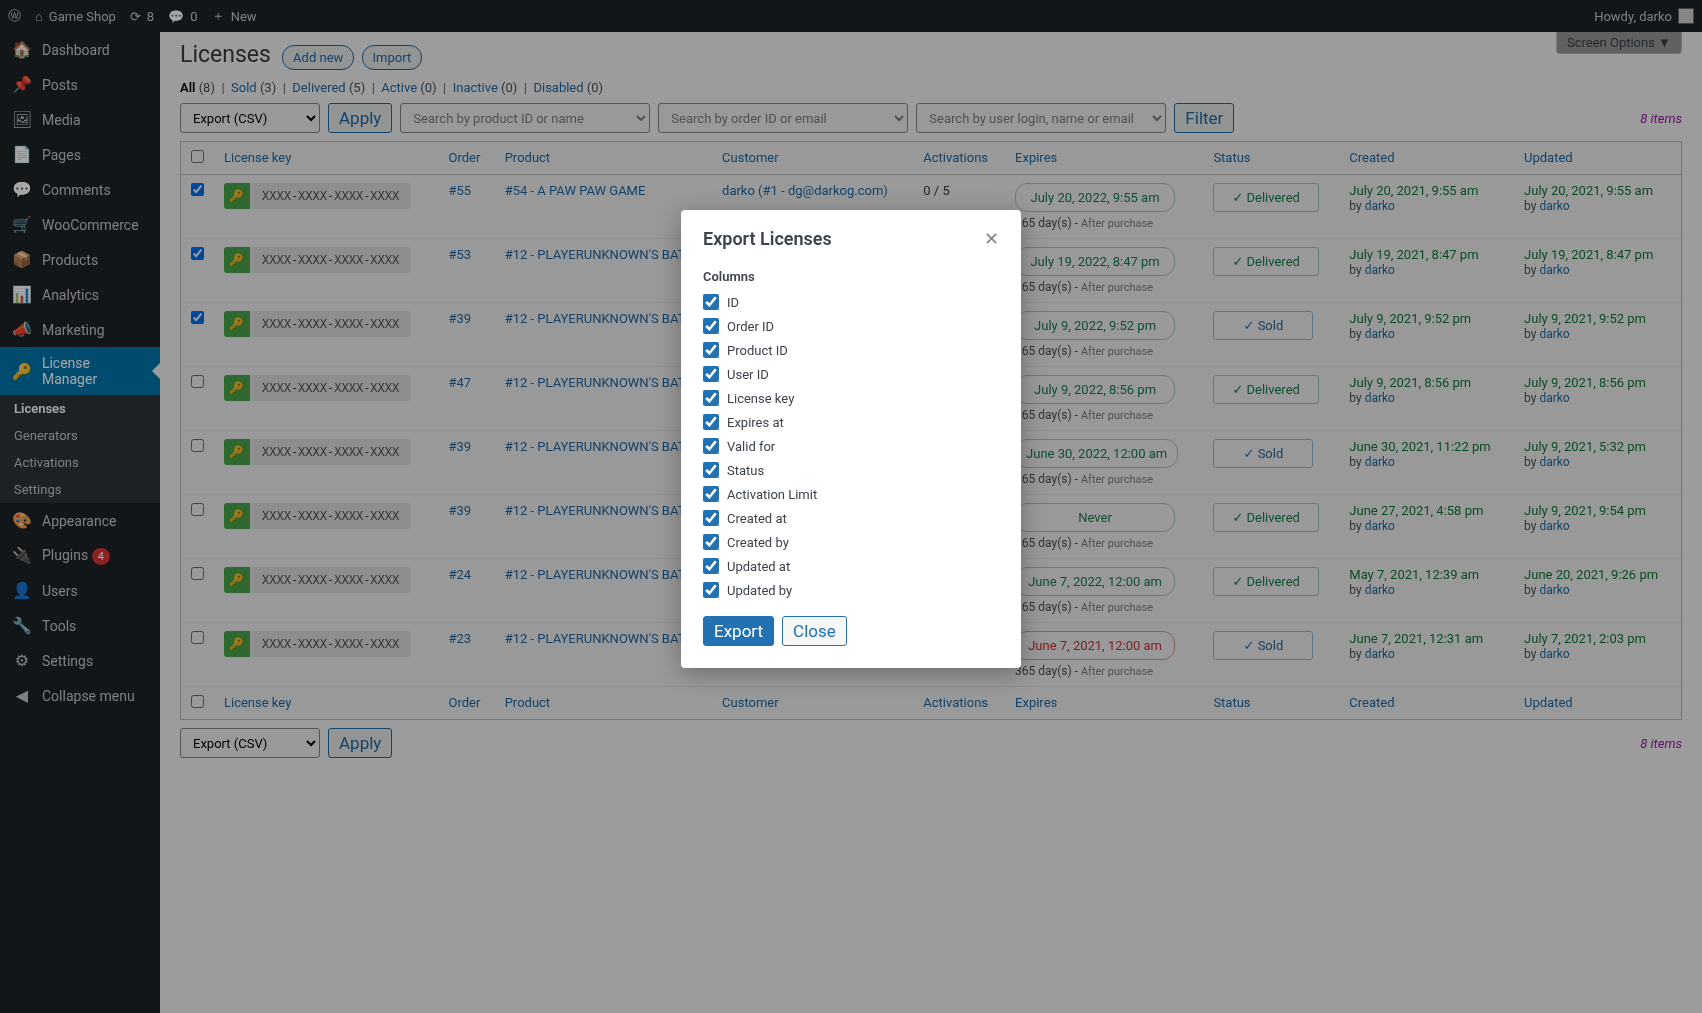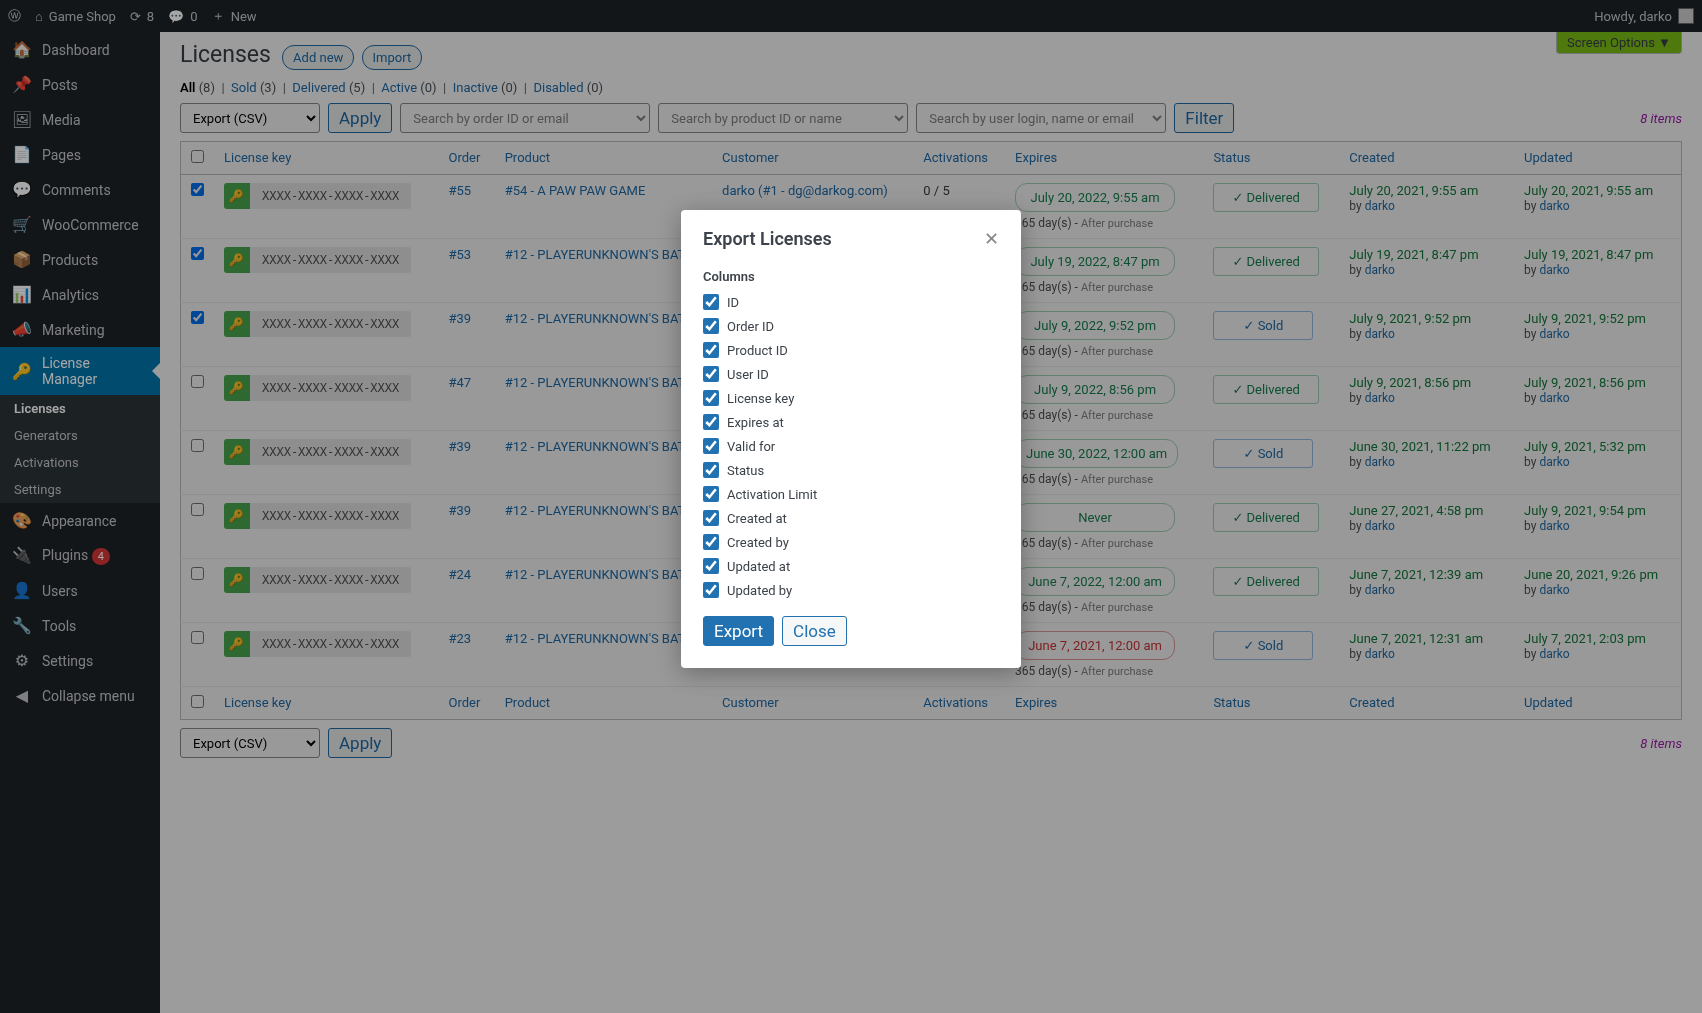--- a/index.html
+++ b/index.html
@@ -16,21 +16,21 @@
 .sidebar-item { display: flex; align-items: center; gap: 10px; padding: 8px 12px; cursor: pointer; font-size: 14px; position: relative; }
 .sidebar-item.active { background: #0073aa; color: #fff; }
 .sidebar-item.active::after { content: ''; position: absolute; right: 0; top: 50%; transform: translateY(-50%); border: 8px solid transparent; border-right-color: #f0f0f1; }
 .sidebar-sub { background: #2c3338; }
 .sidebar-sub-item { padding: 6px 12px 6px 14px; cursor: pointer; font-size: 13px; color: #c3c4c7; }
 .sidebar-sub-item.current { color: #fff; font-weight: 600; }
 .sidebar-icon { width: 20px; text-align: center; font-size: 16px; }
 .update-badge { background: #d63638; color: #fff; border-radius: 9px; padding: 0 6px; font-size: 11px; line-height: 17px; height: 17px; display: inline-block; }
 
 .content { flex: 1; padding: 0 20px 20px 20px; position: relative; overflow: auto; }
-.screen-opts { position: absolute; right: 20px; top: 0; border: 1px solid #c3c4c7; border-top: none; background: #84cc16; padding: 3px 10px; font-size: 13px; cursor: pointer; border-radius: 0 0 4px 4px; }
+.screen-opts { position: absolute; right: 20px; top: 0; border: 1px solid #c3c4c7; border-top: none; background: #a3a3a3; padding: 3px 10px; font-size: 13px; cursor: pointer; border-radius: 0 0 4px 4px; }
 
 h1.page-title { font-size: 23px; font-weight: 400; padding: 9px 0 4px 0; display: inline-block; margin-right: 8px; }
 .title-action { display: inline-block; border: 1px solid #2271b1; color: #2271b1; background: #f6f7f7; padding: 4px 10px; font-size: 13px; border-radius: 12px; cursor: pointer; text-decoration: none; margin-right: 4px; }
 
 .subsubsub { font-size: 13px; color: #646970; margin: 8px 0; }
 .subsubsub a { color: #2271b1; text-decoration: none; }
 .subsubsub .current { color: #000; font-weight: 600; }
 .subsubsub .count { color: #50575e; }
 
 .tablenav { display: flex; align-items: center; gap: 8px; margin: 8px 0; }
@@ -186,22 +186,22 @@
       <a>Sold</a> <span class="count">(3)</span> &nbsp;|&nbsp;
       <a>Delivered</a> <span class="count">(5)</span> &nbsp;|&nbsp;
       <a>Active</a> <span class="count">(0)</span> &nbsp;|&nbsp;
       <a>Inactive</a> <span class="count">(0)</span> &nbsp;|&nbsp;
       <a>Disabled</a> <span class="count">(0)</span>
     </div>
 
     <div class="tablenav">
       <select style="width:140px;"><option>Export (CSV)</option></select>
       <button class="button">Apply</button>
+      <select style="width:250px;color:#888;"><option>Search by product ID or name</option></select>
       <select style="width:250px;color:#888;"><option>Search by order ID or email</option></select>
-      <select style="width:250px;color:#888;"><option>Search by product ID or name</option></select>
       <select style="width:250px;color:#888;"><option>Search by user login, name or email</option></select>
       <button class="button">Filter</button>
       <span class="pagination-info">8 items</span>
     </div>
 
     <table class="wp-list">
       <thead>
           <tr>
         <th class="check-col"><input type="checkbox" style=""></th>
         <th>License key</th>
@@ -311,21 +311,21 @@
             <td><span class="license-pill">
                 <span class="license-icon">🔑</span>
                 <span class="license-text">XXXX-XXXX-XXXX-XXXX</span>
               </span></td>
             <td><a class="link">#24</a></td>
             <td><a class="link">#12 - PLAYERUNKNOWN'S BAT</a></td>
             <td></td>
             <td></td>
             <td><div class="expire-box expire-green">June 7, 2022, 12:00 am</div><div class="expire-meta">365 day(s) - <span class="after">After purchase</span></div></td>
             <td><span class="status-badge status-delivered">✓ Delivered</span></td>
-            <td><span class="timestamp">June 7, 2021, 12:39 am</span><br><span class="by-line">by <a>darko</a></span></td>
+            <td><span class="timestamp">May 7, 2021, 12:39 am</span><br><span class="by-line">by <a>darko</a></span></td>
             <td><span class="timestamp">June 20, 2021, 9:26 pm</span><br><span class="by-line">by <a>darko</a></span></td>
           </tr>
           <tr>
             <td class="check-col"><input type="checkbox" style=""></td>
             <td><span class="license-pill">
                 <span class="license-icon">🔑</span>
                 <span class="license-text">XXXX-XXXX-XXXX-XXXX</span>
               </span></td>
             <td><a class="link">#23</a></td>
             <td><a class="link">#12 - PLAYERUNKNOWN'S BAT</a></td>

